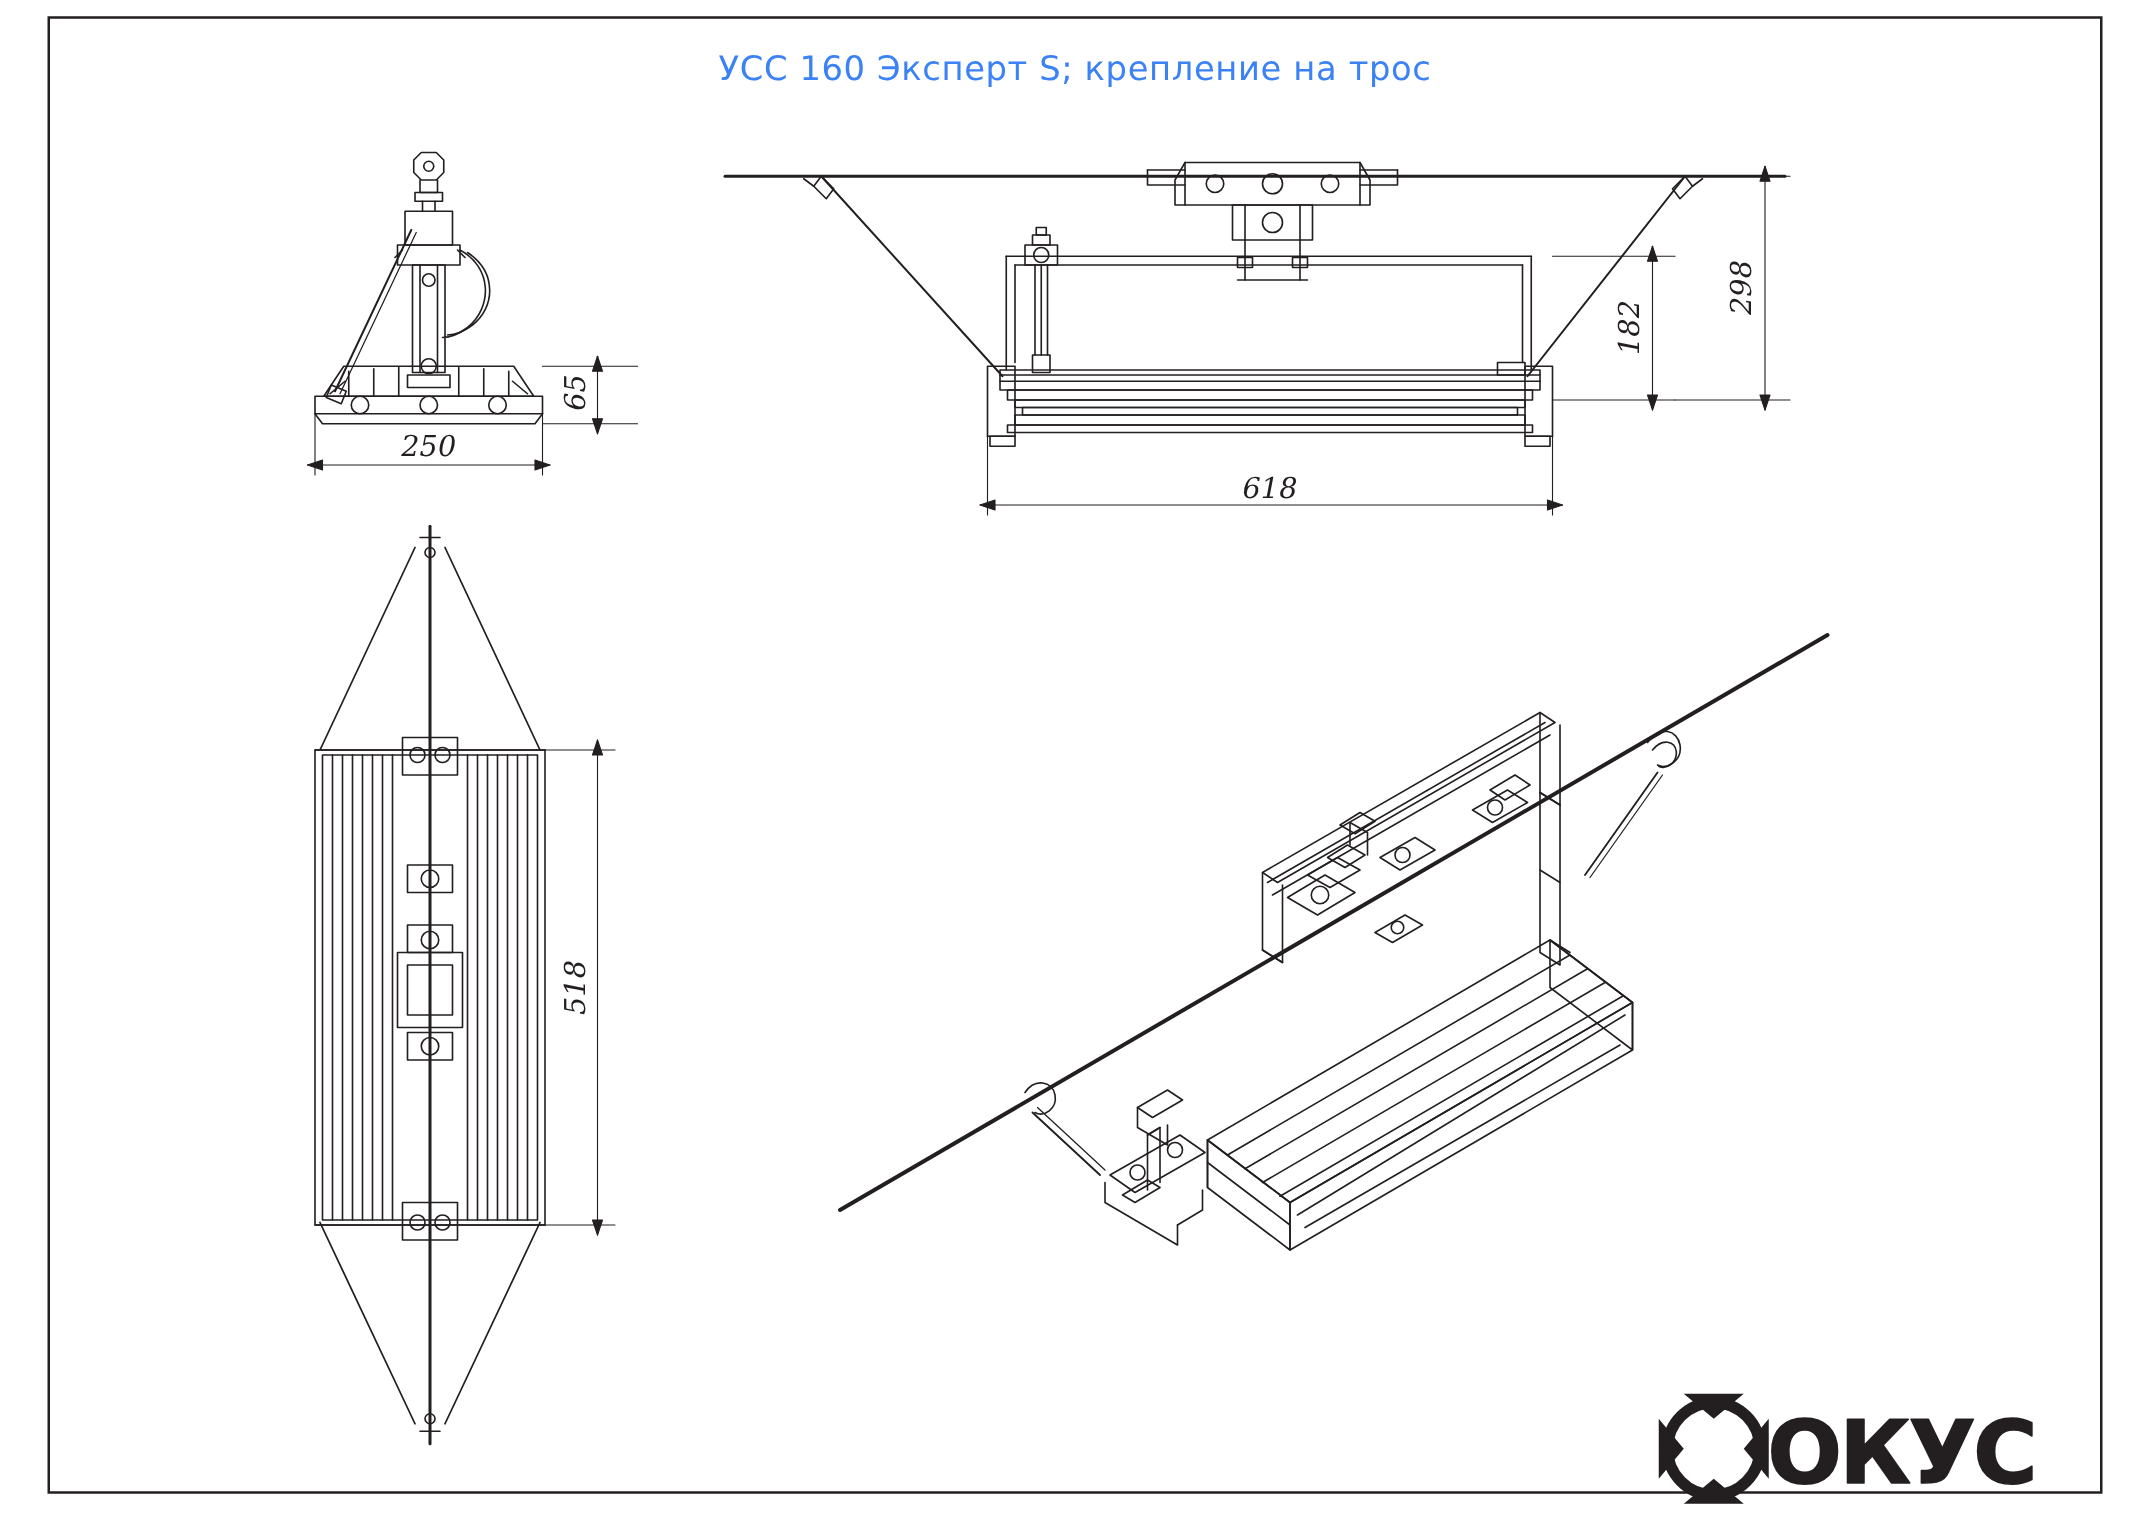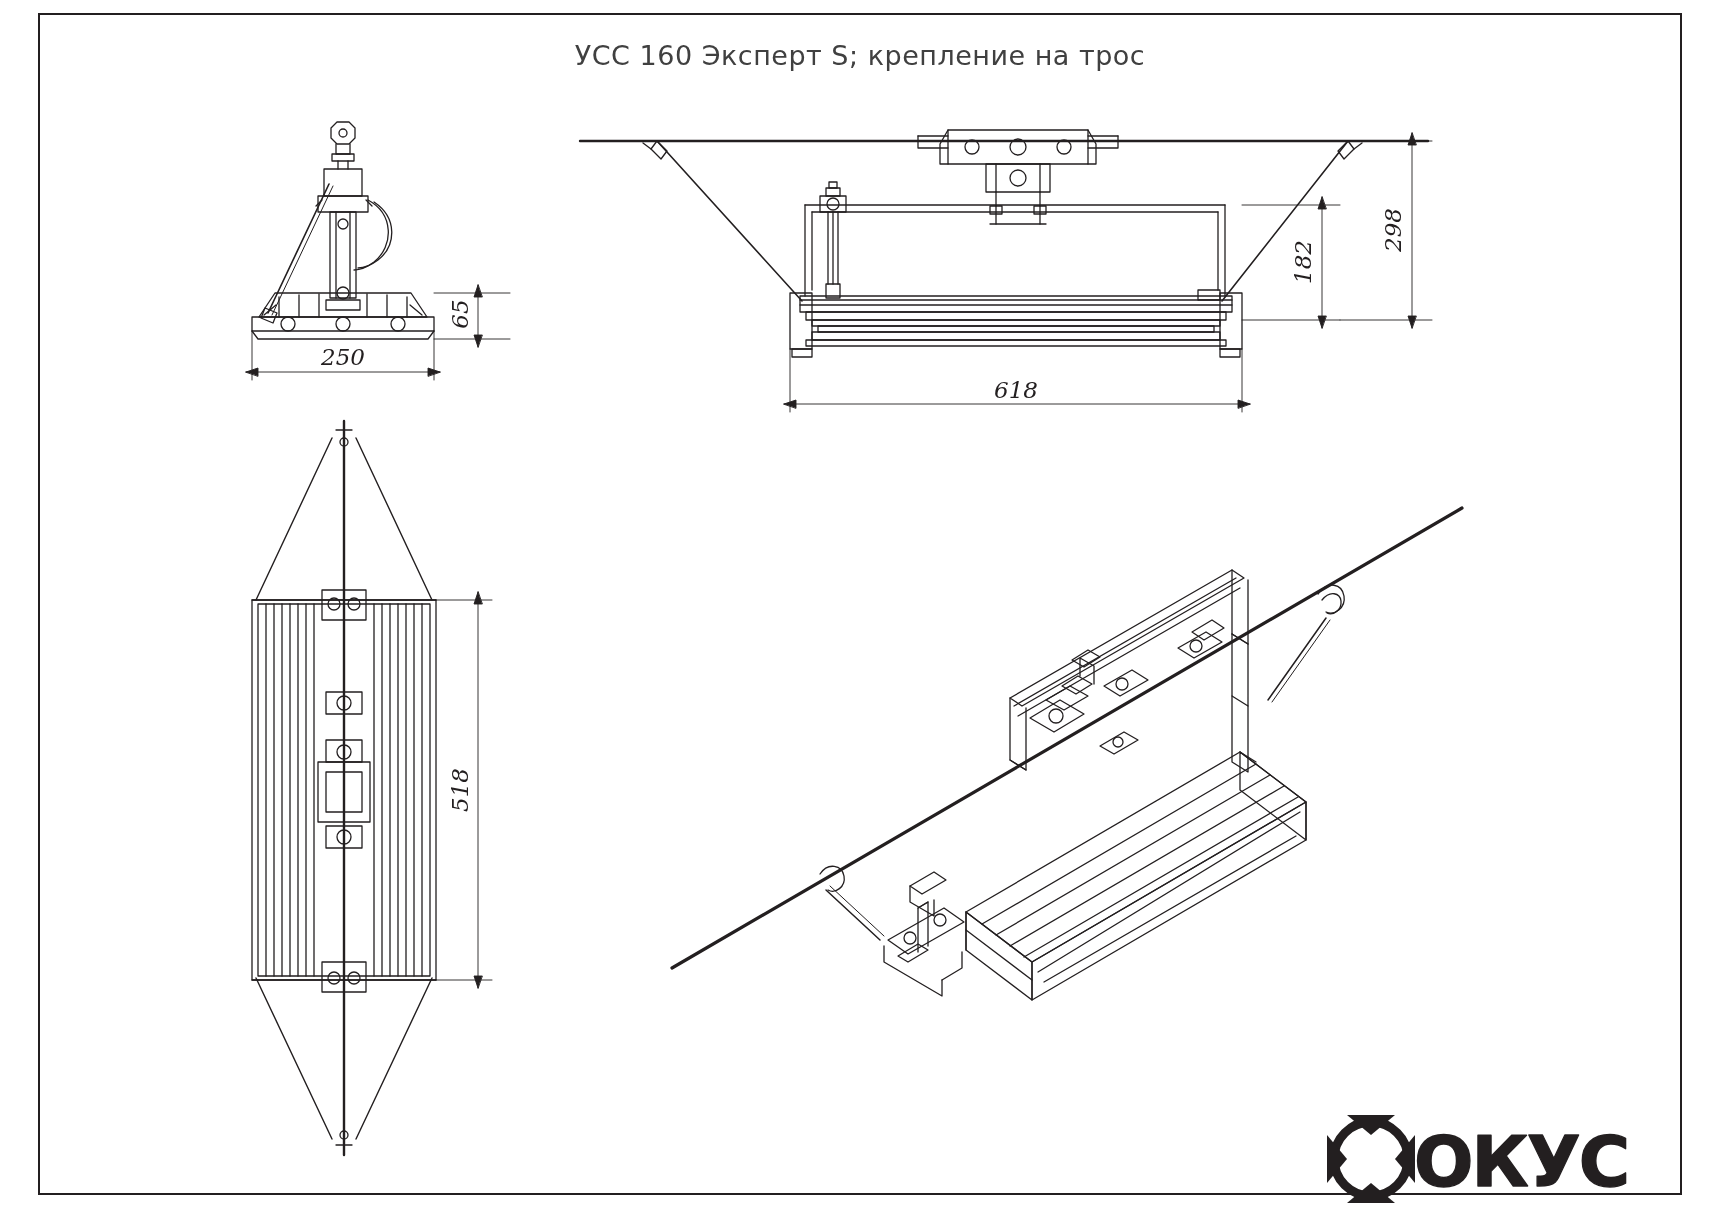--- a/index.html
+++ b/index.html
@@ -30,21 +30,21 @@
     box-sizing: border-box;
   }
   #title {
     position: absolute;
     left: 0;
     top: 40px;
     width: 1720px;
     text-align: center;
     font-size: 27px;
     letter-spacing: 0.5px;
-    color: #404040;
+    color: #3b82f6;
     font-family: "DejaVu Sans", sans-serif;
   }
   svg.dwg {
     position: absolute;
     left: 0;
     top: 0;
     width: 1720px;
     height: 1216px;
   }
   .dimtxt {

